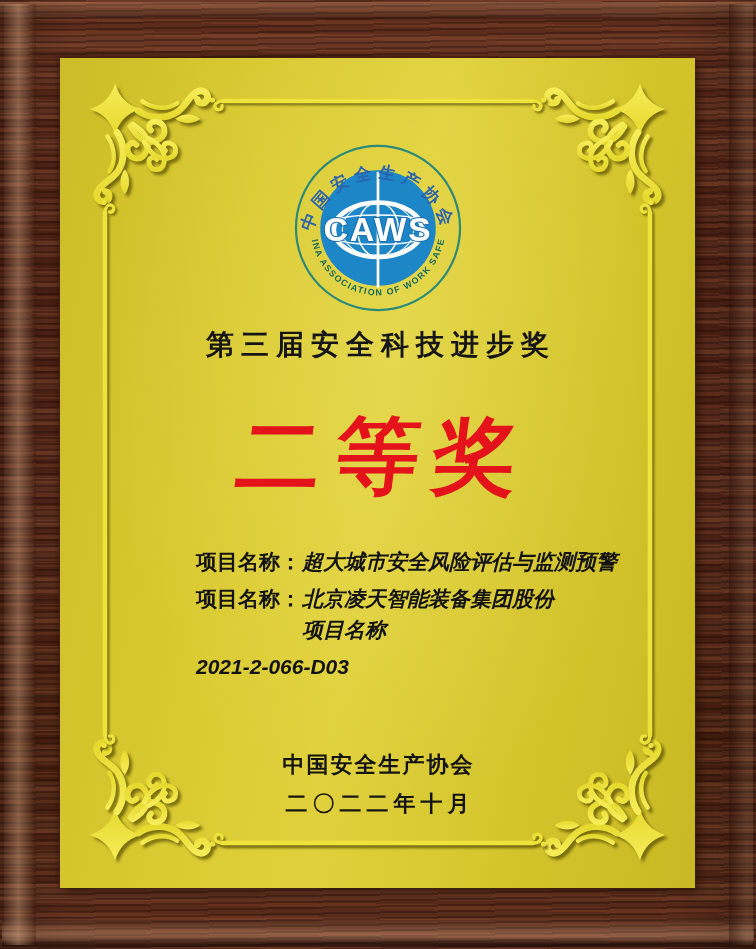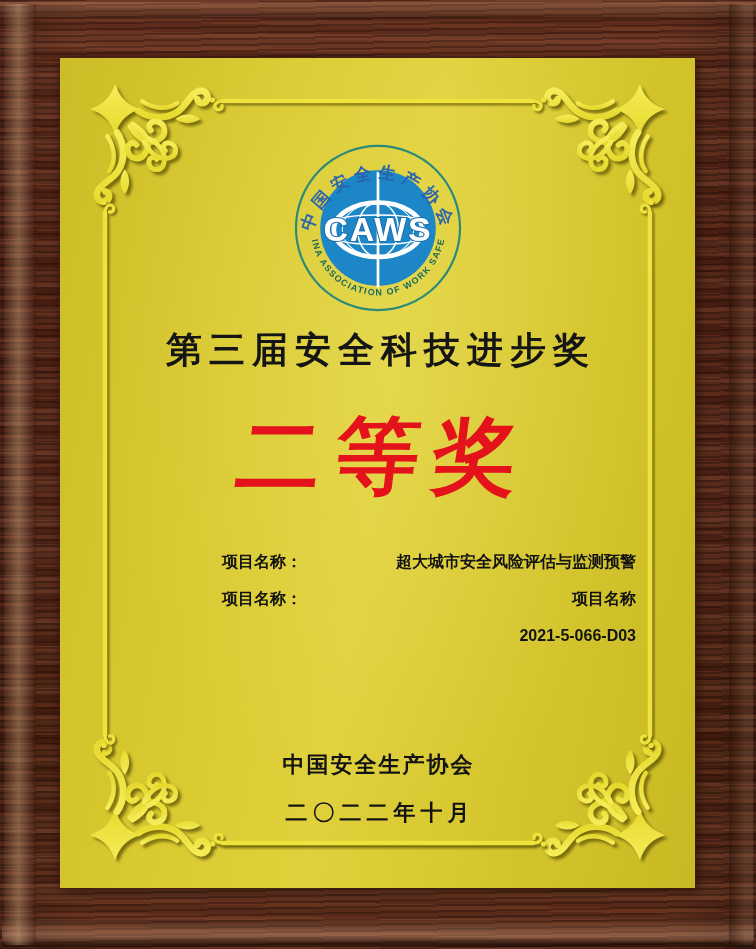--- a/index.html
+++ b/index.html
@@ -45,33 +45,33 @@
   .rod-bottom{left:148px;bottom:36px;width:340px;height:22px;transform:scaleY(-1);filter:drop-shadow(2px -2.5px 1px rgba(98,86,6,.8));}
   .rod-left{left:36px;top:140px;width:22px;height:552px;filter:drop-shadow(2px 2.5px 1px rgba(98,86,6,.8));}
   .rod-right{right:36px;top:140px;width:22px;height:552px;transform:scaleX(-1);filter:drop-shadow(-2px 2.5px 1px rgba(98,86,6,.8));}
 
   
   .logo{position:absolute;left:233px;top:85px;width:170px;height:170px;}
   .logo svg{display:block;width:100%;height:100%;}
 
   
   .title{position:absolute;left:0;right:0;top:268px;text-align:center;
-    font-size:36px;font-weight:800;color:#151515;letter-spacing:7px;text-indent:7px;}
+    font-size:28px;font-weight:800;color:#151515;letter-spacing:7px;text-indent:7px;}
   .grade{position:absolute;left:0;right:0;top:342px;text-align:center;
     font-family:"Liberation Serif",serif;font-size:84px;font-weight:900;
     color:#e4121a;letter-spacing:14px;text-indent:14px;transform:skewX(-7deg);}
   .fields{position:absolute;left:136px;top:488px;width:440px;
-    font-size:16px;font-weight:700;color:#131313;line-height:31px;text-align:right;}
+    font-size:21px;font-weight:700;color:#131313;line-height:31px;}
   .field-row{display:flex;margin-bottom:6px;}
   .field-label{flex:0 0 106px;white-space:nowrap;}
-  .field-value{flex:1;}
+  .field-value{flex:1;font-style:italic;}
   .footer{position:absolute;left:0;right:0;top:692px;text-align:center;
     font-size:22px;font-weight:700;color:#131313;}
   .issuer{letter-spacing:2px;text-indent:2px;}
-  .date{margin-top:18px;letter-spacing:5px;text-indent:5px;}
+  .date{margin-top:9px;letter-spacing:5px;text-indent:5px;}
 </style>
 </head>
 <body>
 
 <svg width="0" height="0" style="position:absolute" aria-hidden="true">
   <defs>
     <linearGradient id="ornGrad" x1="0" y1="0" x2="0" y2="1">
       <stop offset="0" stop-color="#f6ec58"></stop>
         <stop offset="1" stop-color="#e6da2f"></stop>
     </linearGradient>
@@ -199,26 +199,27 @@
     <div class="fields">
       <div class="field-row">
         <div class="field-label">项目名称：</div>
         <div class="field-value">
           <div>超大城市安全风险评估与监测预警</div>
         </div>
       </div>
       <div class="field-row">
         <div class="field-label">项目名称：</div>
         <div class="field-value">
+          <div>北京凌天智能装备集团股份</div>
           <div>项目名称</div>
         </div>
       </div>
       <div class="field-row">
         <div class="field-value">
-          <div>2021-5-066-D03</div>
+          <div>2021-2-066-D03</div>
         </div>
       </div>
     </div>
 
     <div class="footer">
       <div class="issuer">中国安全生产协会</div>
       <div class="date">二〇二二年十月</div>
     </div>
 
   </div>

